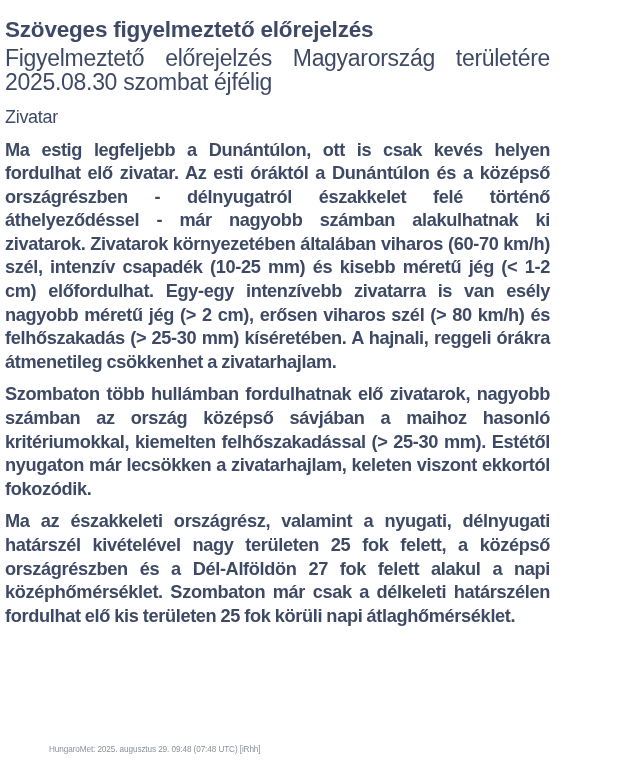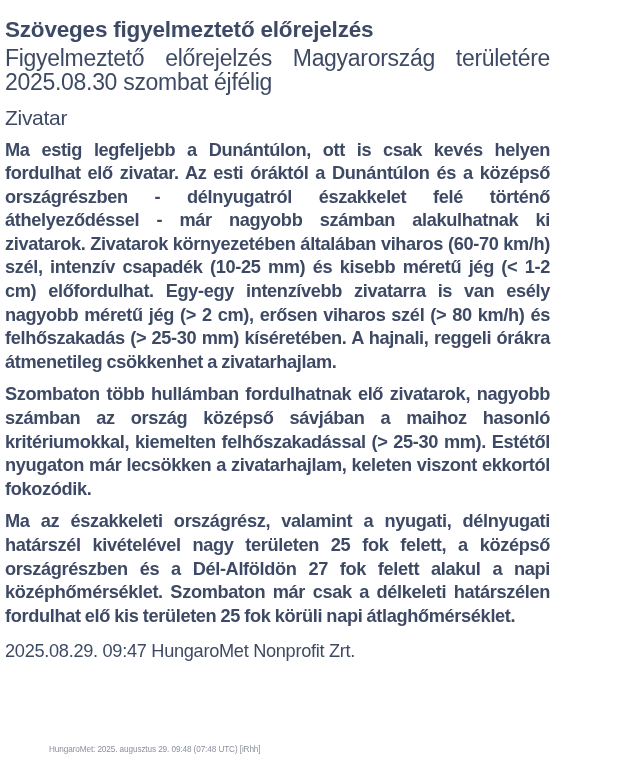--- a/index.html
+++ b/index.html
@@ -33,21 +33,21 @@
     }
     .subtitle {
       font-size: 23px;
       line-height: 23.5px;
       margin: 4px 0 0 0;
       text-align: justify;
       text-align-last: left;
       letter-spacing: -0.3px;
     }
     .section-title {
-      font-size: 21px;
+      font-size: 18px;
       line-height: 23.5px;
       margin: 12px 0 0 0;
       letter-spacing: -0.3px;
     }
     .para {
       font-size: 18.2px;
       line-height: 23.6px;
       margin: 9px 0 0 0;
       text-align: justify;
       letter-spacing: -0.35px;
@@ -82,16 +82,15 @@
   <div>
     <p class="section-title">Zivatar</p>
     <p class="para">Ma estig legfeljebb a Dunántúlon, ott is csak kevés helyen fordulhat elő zivatar. Az esti óráktól a Dunántúlon és a középső országrészben - délnyugatról északkelet felé történő áthelyeződéssel - már nagyobb számban alakulhatnak ki zivatarok. Zivatarok környezetében általában viharos (60-70 km/h) szél, intenzív csapadék (10-25 mm) és kisebb méretű jég (&lt; 1-2 cm) előfordulhat. Egy-egy intenzívebb zivatarra is van esély nagyobb méretű jég (&gt; 2 cm), erősen viharos szél (&gt; 80 km/h) és felhőszakadás (&gt; 25-30 mm) kíséretében. A hajnali, reggeli órákra átmenetileg csökkenhet a zivatarhajlam.</p>
     <p class="para">Szombaton több hullámban fordulhatnak elő zivatarok, nagyobb számban az ország középső sávjában a maihoz hasonló kritériumokkal, kiemelten felhőszakadással (&gt; 25-30 mm). Estétől nyugaton már lecsökken a zivatarhajlam, keleten viszont ekkortól fokozódik.</p>
   </div>
 
   <div>
     <p class="para">Ma az északkeleti országrész, valamint a nyugati, délnyugati határszél kivételével nagy területen 25 fok felett, a középső országrészben és a Dél-Alföldön 27 fok felett alakul a napi középhőmérséklet. Szombaton már csak a délkeleti határszélen fordulhat elő kis területen 25 fok körüli napi átlaghőmérséklet.</p>
   </div>
 
-  <p class="issued">2025.08.29. 09:47 HungaroMet Nonprofit Zrt.</p>
 </div>
 
 <div class="footer">HungaroMet: 2025. augusztus 29. 09:48 (07:48  UTC)  [iRhh]</div>
 
 </body></html>

